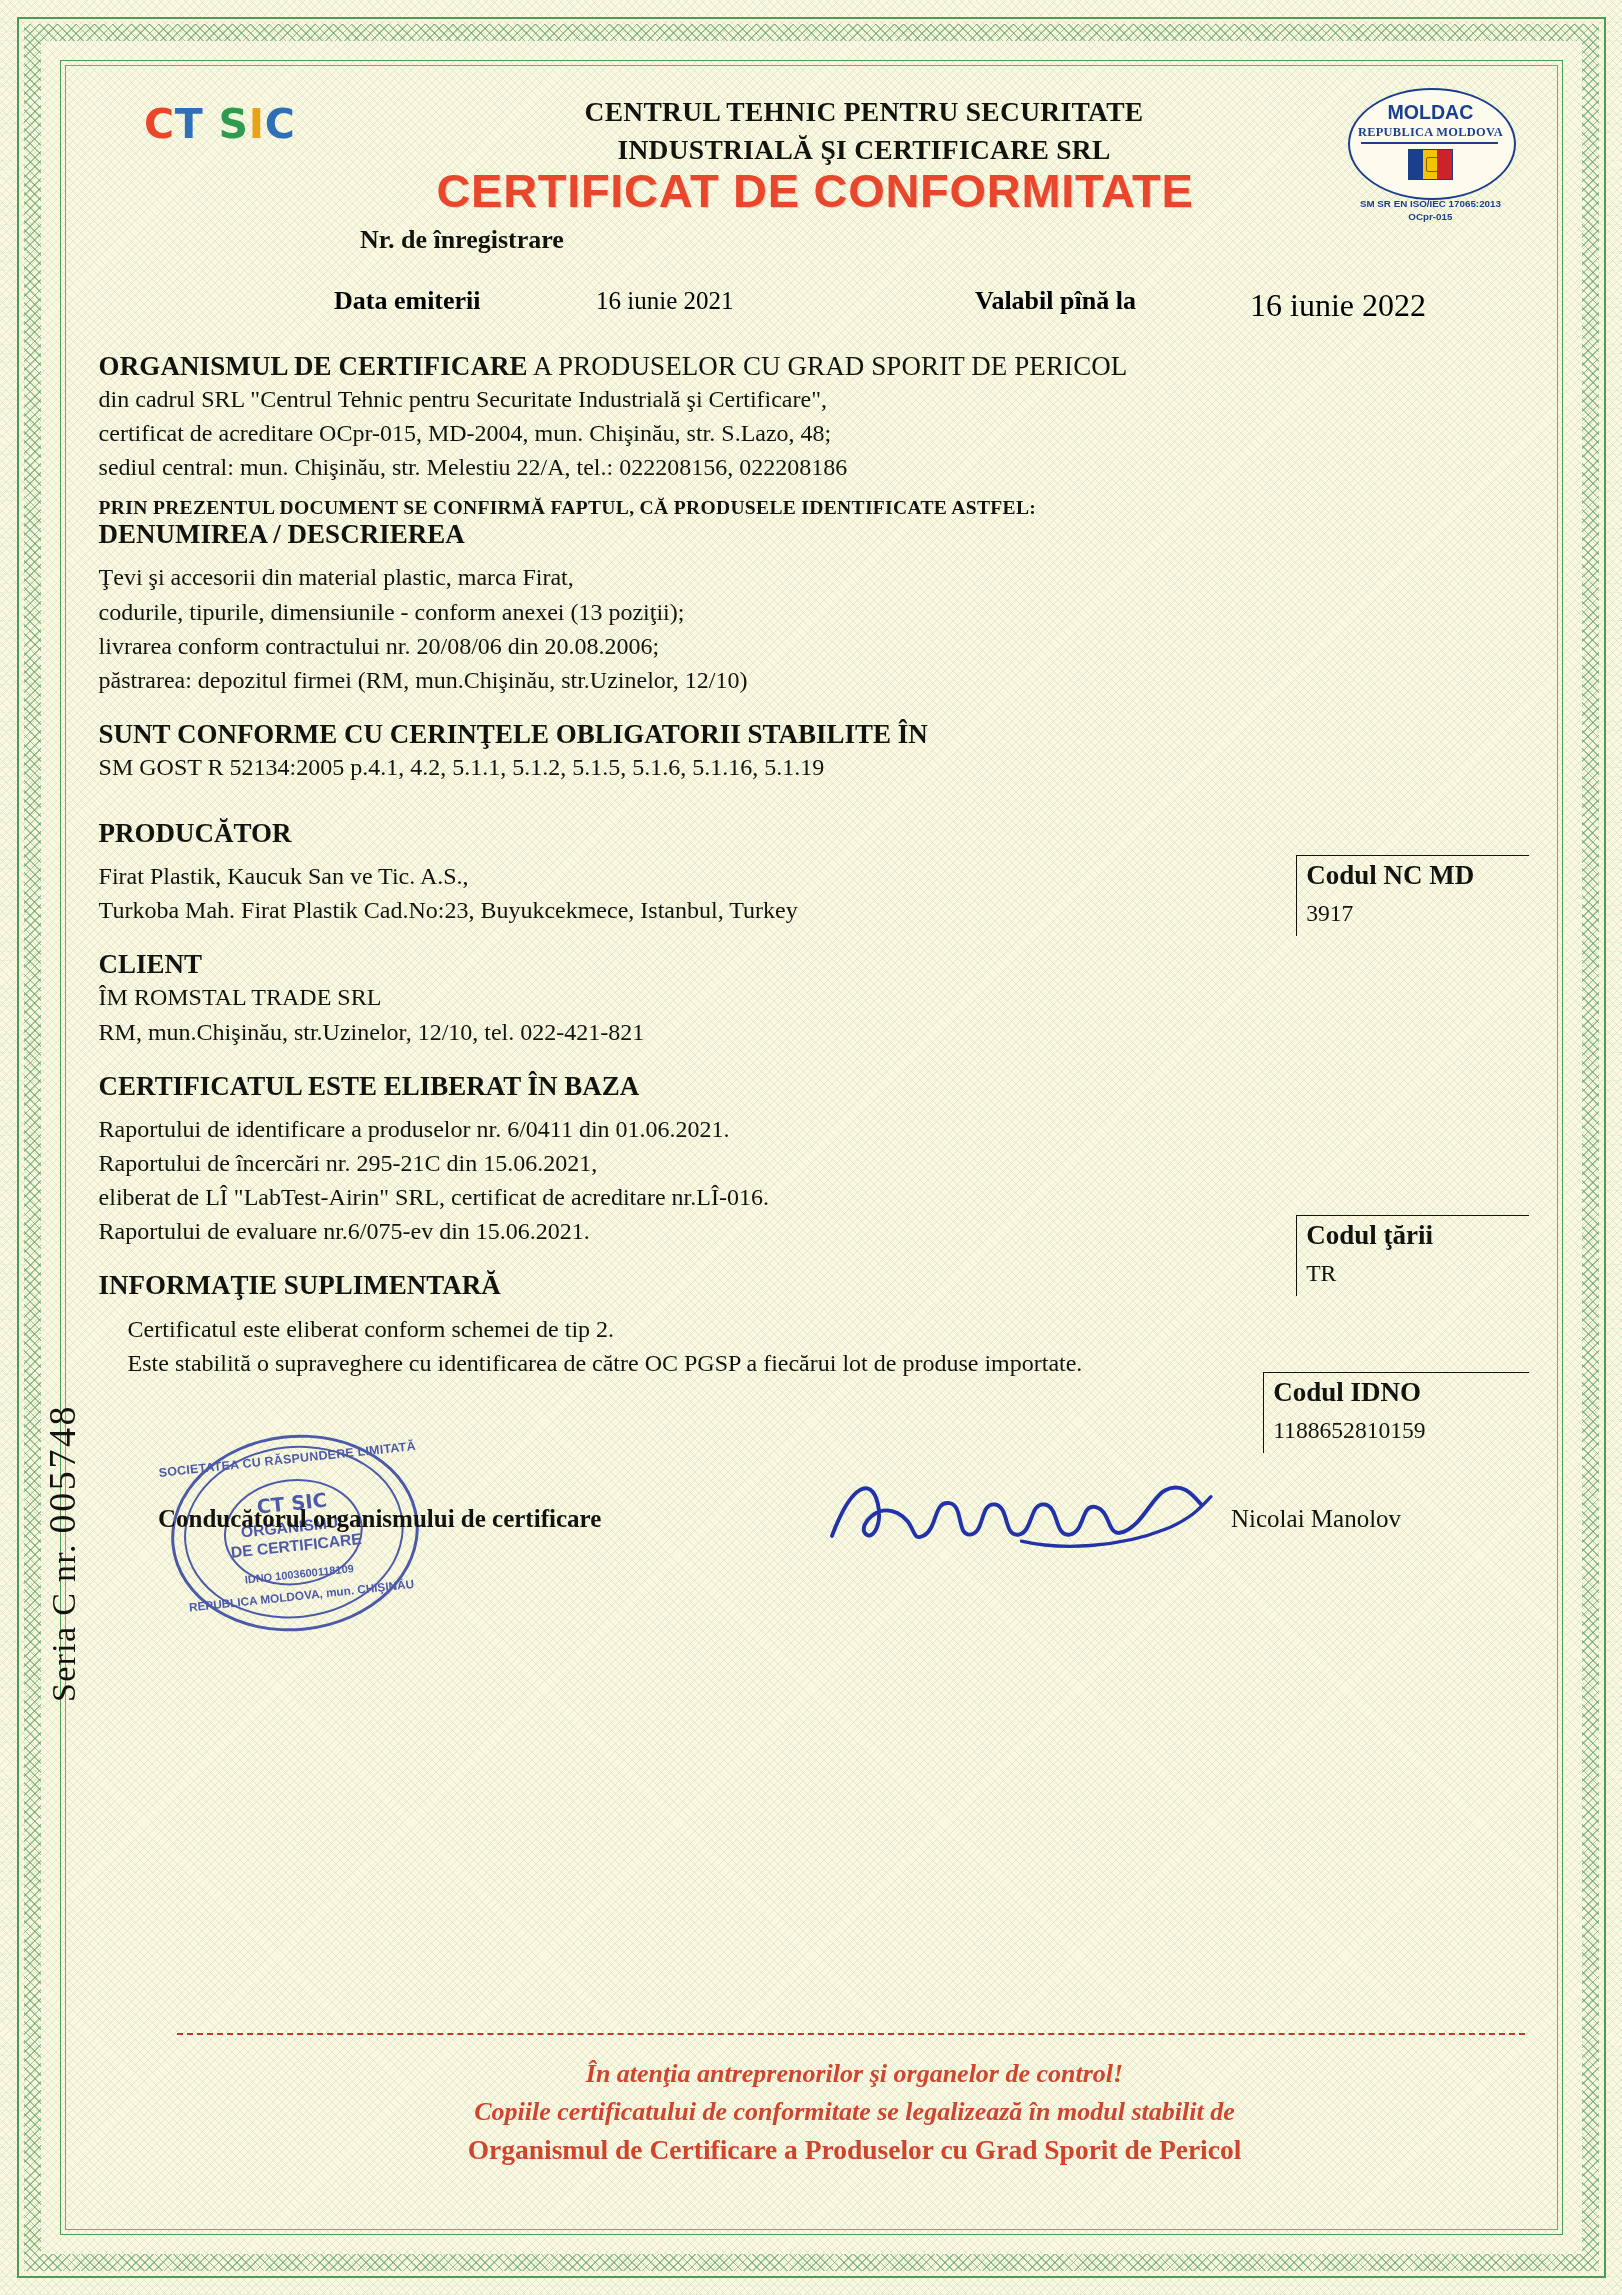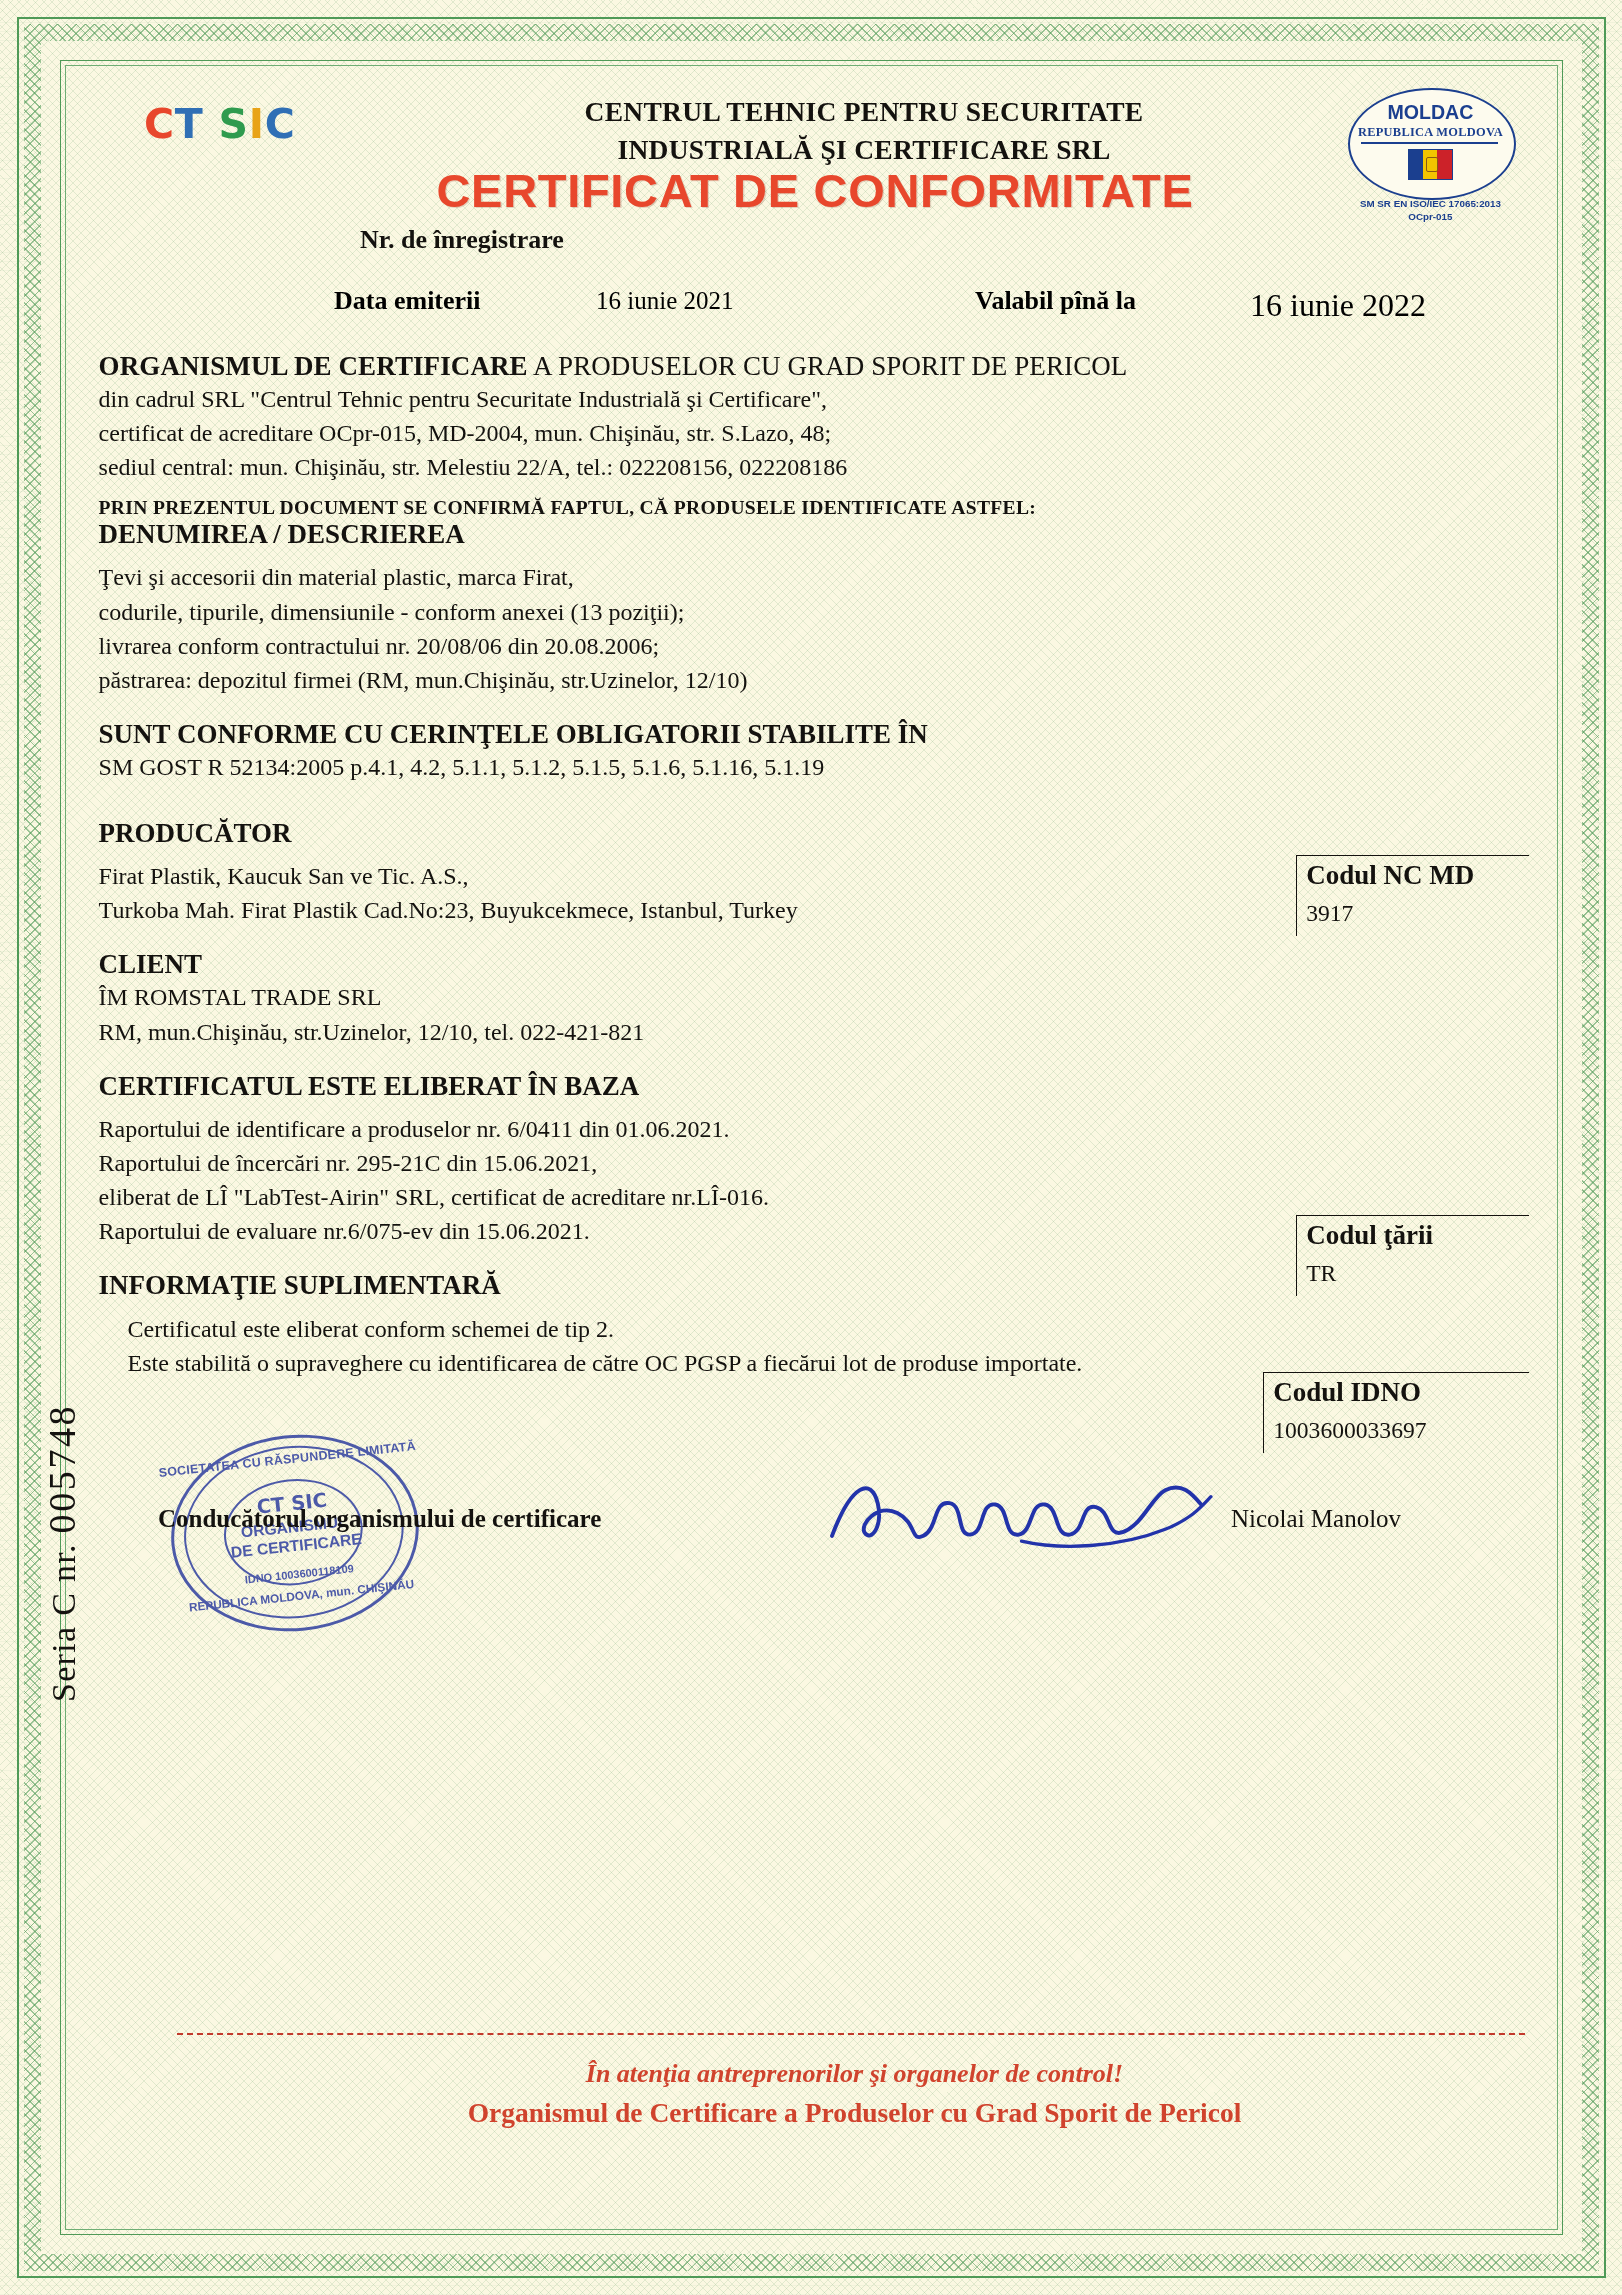--- a/index.html
+++ b/index.html
@@ -527,21 +527,21 @@
       <div class="code-box" id="box-nc">
         <div class="cb-title">Codul NC MD</div>
         <div class="cb-value">3917</div>
       </div>
       <div class="code-box" id="box-tara">
         <div class="cb-title">Codul ţării</div>
         <div class="cb-value">TR</div>
       </div>
       <div class="code-box" id="box-idno">
         <div class="cb-title">Codul IDNO</div>
-        <div class="cb-value">1003600033697</div>
+        <div class="cb-value">1188652810159</div>
       </div>
     </div>
 
     <div class="sig-area">
 
       <div class="stamp">
         <div class="c1"></div>
         <div class="c2"></div>
         <div class="c3"></div>
         <div class="s-top">SOCIETATEA CU RĂSPUNDERE LIMITATĂ</div>
@@ -569,18 +569,19 @@
     </div>
 
     <div class="serial">
       <span>Seria  C  nr.</span>
       <span class="num">005748</span>
     </div>
 
     <div class="dash-rule"></div>
     <div class="footer">
       <div>În atenţia antreprenorilor şi organelor de control!</div>
+      <div>Copiile certificatului de conformitate se legalizează în modul stabilit de</div>
       <div class="f3">Organismul de Certificare a Produselor cu Grad Sporit de Pericol</div>
     </div>
 
   </div>
 </div>
 
 
 </body></html>

